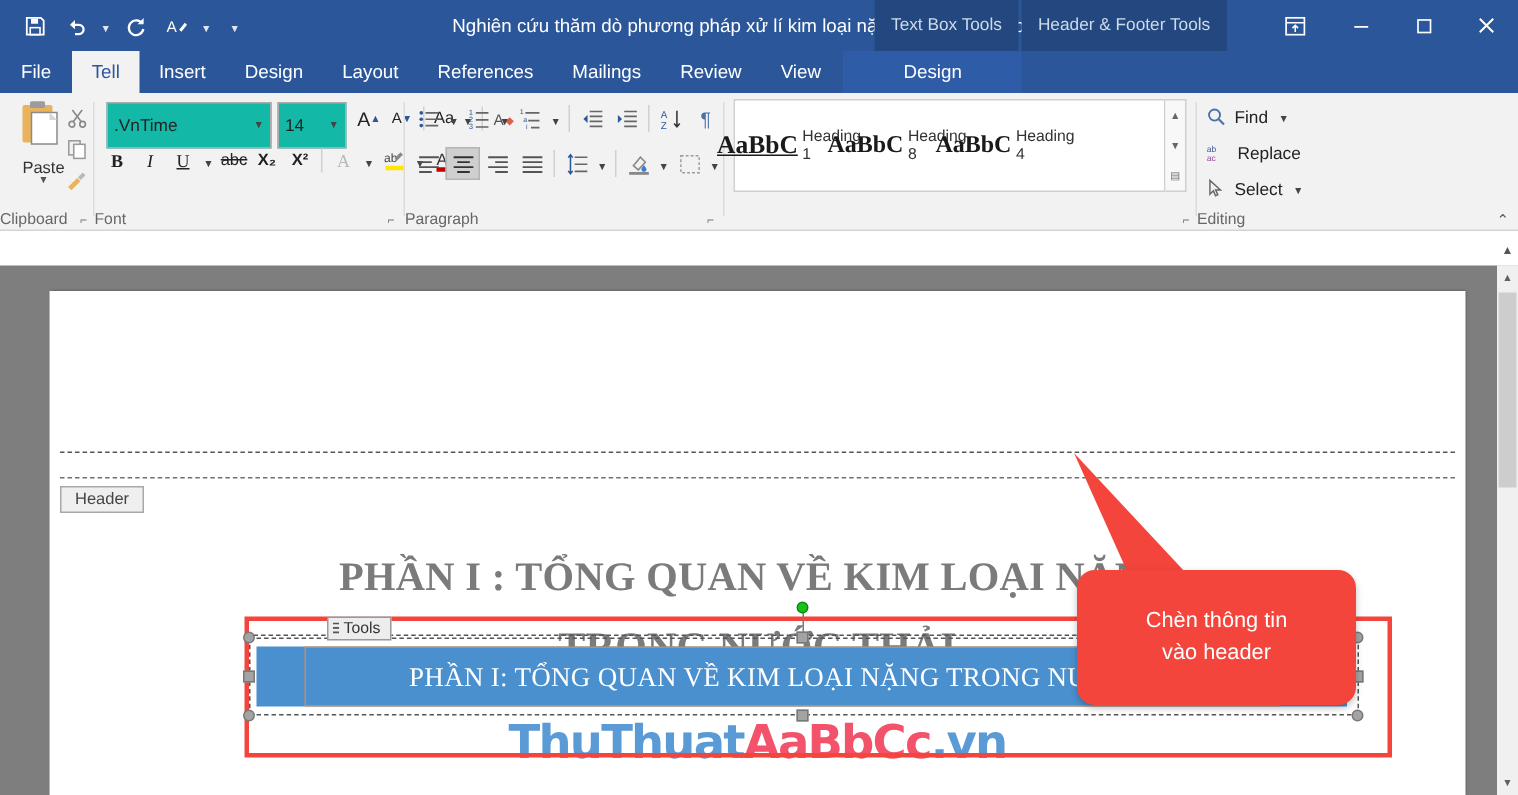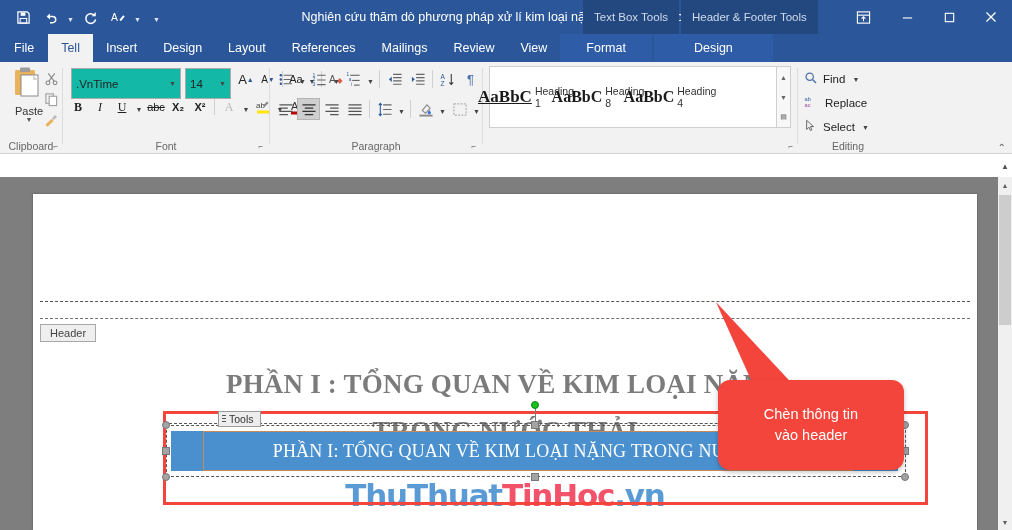--- a/index.html
+++ b/index.html
@@ -58,21 +58,21 @@
     height:28px; background:#1f4483; }
 
   
   .ribbon {
     position:absolute; left:0; top:62px; width:1012px; height:92px;
     background:#f2f2f2; border-bottom:1px solid #d4d4d4;
   }
   .rgroup { position:absolute; top:0; height:92px; }
   .rgroup .glabel {
     position:absolute; bottom:2px; left:0; width:100%;
-    text-align:center; font-size:10.5px; color:#666;
+    font-size:10.5px; color:#666;
   }
   .rsep { position:absolute; top:6px; width:1px; height:76px; background:#dcdcdc; }
 
   
   .clip { left:0; width:62px; }
   .paste {
     position:absolute; left:6px; top:4px; width:46px; text-align:center; cursor:default;
   }
   .paste .lbl { font-size:11px; color:#333; margin-top:1px; }
   .paste .car { font-size:7px; color:#555; line-height:6px; }
@@ -303,21 +303,20 @@
   <div class="tabstrip">
     <div class="tab file">File</div>
     <div class="tab active">Tell</div>
     <div class="tab">Insert</div>
     <div class="tab">Design</div>
     <div class="tab">Layout</div>
     <div class="tab">References</div>
     <div class="tab">Mailings</div>
     <div class="tab">Review</div>
     <div class="tab">View</div>
-    <div class="tab ctx" style="padding:0 26px;">Format</div>
     <div class="tab ctx" style="padding:0 40px; margin-left:2px;">Design</div>
 
   </div>
 
   <div class="ribbon">
 
     <div class="rgroup clip">
       <div class="paste">
         <svg width="34" height="34" viewBox="0 0 34 34">
           <rect x="3" y="4" width="20" height="25" rx="1.5" fill="#e8b35c"></rect>
@@ -690,21 +689,21 @@
 
       <div class="header-divider"></div>
       <div class="header-tag">Header</div>
 
       <div class="body-heading">
         <span>PHẦN I : TỔNG QUAN VỀ KIM LOẠI NẶNG</span>
         <span class="l2">TRONG NƯỚC THẢI</span>
       </div>
 
       <div class="watermark">
-        <span class="wm-b">ThuThuat</span><span class="wm-r">TinHoc</span><span class="wm-b">.vn</span>
+        <span class="wm-b">ThuThuat</span><span class="wm-r">AaBbCc</span><span class="wm-b">.vn</span>
       </div>
     </div>
 
     <div class="redbox"></div>
 
     <div class="tbwrap">
       <div class="hdr-top-dash" style="left:-2px;width:744px;top:-2px;"></div>
       <div class="tb-dash"></div>
       <div class="tb-fill"></div>
       <div class="tb-inner"></div>

